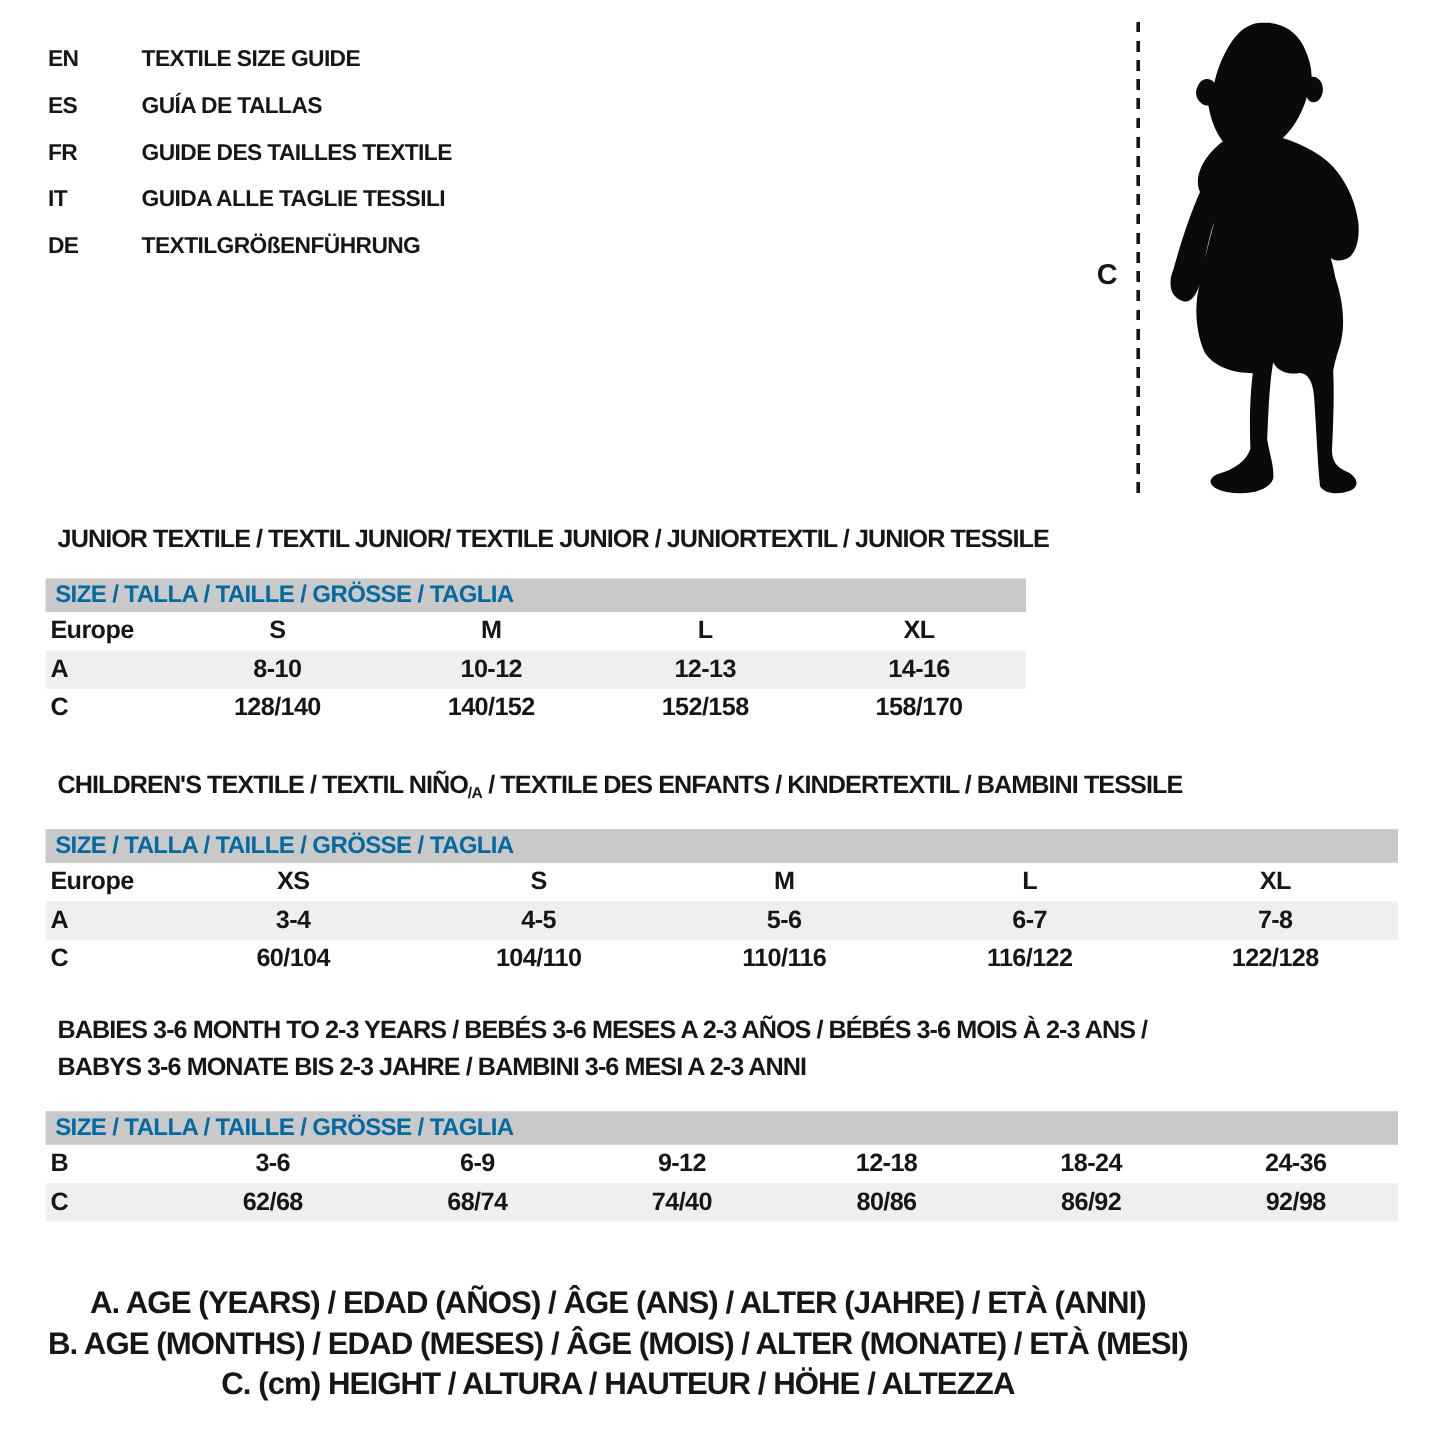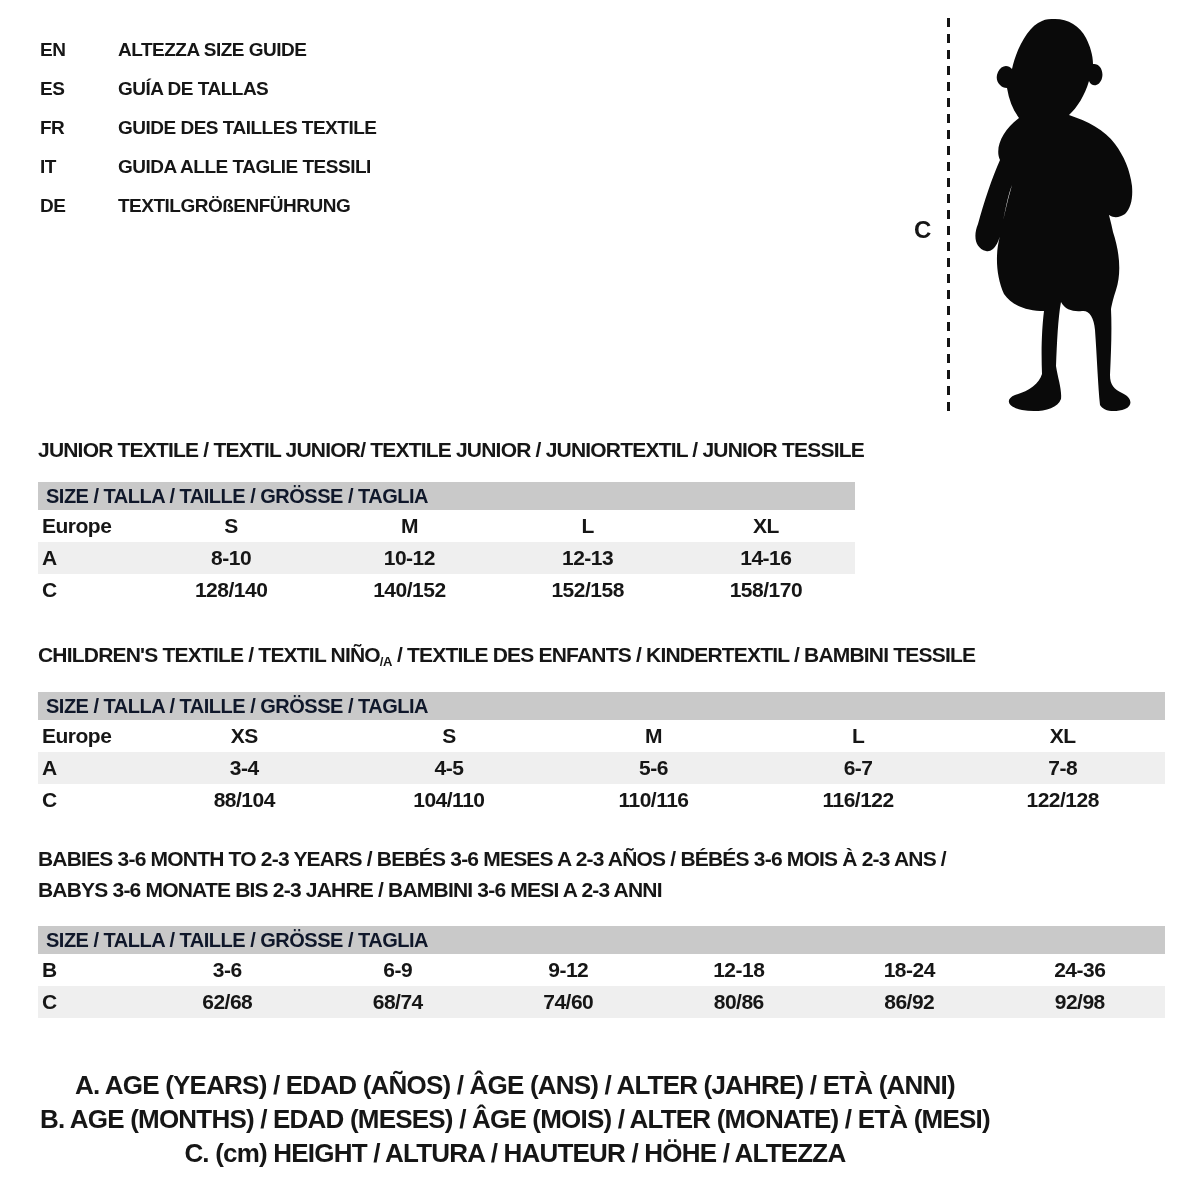--- a/index.html
+++ b/index.html
@@ -18,46 +18,46 @@
     position:absolute;left:947px;top:18px;width:3px;height:397px;
     background:repeating-linear-gradient(180deg,#141414 0 9px,transparent 9px 16px);
   }
   .measure-label{position:absolute;left:914px;top:216px;font-size:24px;font-weight:700;}
   .silhouette{position:absolute;left:962px;top:18px;}
   
   .section{position:absolute;left:38px;}
   #sec0{top:434px;width:817px;}
   #sec1{top:639px;width:1127px;}
   #sec2{top:843px;width:1127px;}
-  .sec-title{margin:0 0 0 0;}
+  .sec-title{margin:0 0 0 10px;}
   .title-line{font-size:21px;font-weight:700;letter-spacing:-0.8px;line-height:31px;white-space:nowrap;}
   .title-line .sub{font-size:13px;position:relative;top:4px;letter-spacing:-0.5px;}
   #sec0 .tblwrap{margin-top:17px;}
   #sec1 .tblwrap{margin-top:19px;}
   #sec2 .tblwrap{margin-top:21px;}
   .size-bar{
-    height:28px;line-height:28px;background:#c9c9c9;color:#0f172a;
+    height:28px;line-height:28px;background:#c9c9c9;color:#0369a1;
     font-size:20px;font-weight:700;letter-spacing:-0.5px;padding-left:8px;
   }
   .tbl{width:100%;}
   .trow{display:flex;height:32px;line-height:32px;font-size:21px;font-weight:700;letter-spacing:-0.5px;}
   .trow.shaded{background:#efefef;}
   .cell{flex:1 1 0;text-align:center;}
   .cell.label{flex:0 0 100px;text-align:left;padding-left:4px;}
   
   .legend{position:absolute;left:40px;top:1068px;}
   .legend-line{font-size:26px;font-weight:700;letter-spacing:-0.8px;line-height:34px;white-space:nowrap;text-align:center;}
 </style>
 </head>
 <body>
 
 <div class="langs">
   <div class="lang-row">
     <span class="lang-code">EN</span>
-    <span class="lang-title">ALTEZZA SIZE GUIDE</span>
+    <span class="lang-title">TEXTILE SIZE GUIDE</span>
   </div>
   <div class="lang-row">
     <span class="lang-code">ES</span>
     <span class="lang-title">GUÍA DE TALLAS</span>
   </div>
   <div class="lang-row">
     <span class="lang-code">FR</span>
     <span class="lang-title">GUIDE DES TAILLES TEXTILE</span>
   </div>
   <div class="lang-row">
@@ -149,21 +149,21 @@
         <div class="trow shaded">
           <div class="cell label">A</div>
           <div class="cell">3-4</div>
           <div class="cell">4-5</div>
           <div class="cell">5-6</div>
           <div class="cell">6-7</div>
           <div class="cell">7-8</div>
         </div>
         <div class="trow">
           <div class="cell label">C</div>
-          <div class="cell">88/104</div>
+          <div class="cell">60/104</div>
           <div class="cell">104/110</div>
           <div class="cell">110/116</div>
           <div class="cell">116/122</div>
           <div class="cell">122/128</div>
         </div>
       </div>
   </div>
 </div>
 
 <div class="section" id="sec2">
@@ -180,21 +180,21 @@
           <div class="cell">6-9</div>
           <div class="cell">9-12</div>
           <div class="cell">12-18</div>
           <div class="cell">18-24</div>
           <div class="cell">24-36</div>
         </div>
         <div class="trow shaded">
           <div class="cell label">C</div>
           <div class="cell">62/68</div>
           <div class="cell">68/74</div>
-          <div class="cell">74/60</div>
+          <div class="cell">74/40</div>
           <div class="cell">80/86</div>
           <div class="cell">86/92</div>
           <div class="cell">92/98</div>
         </div>
       </div>
   </div>
 </div>
 
 <div class="legend">
   <div class="legend-line">A. AGE (YEARS) / EDAD (AÑOS) / ÂGE (ANS) / ALTER (JAHRE) / ETÀ (ANNI)</div>

